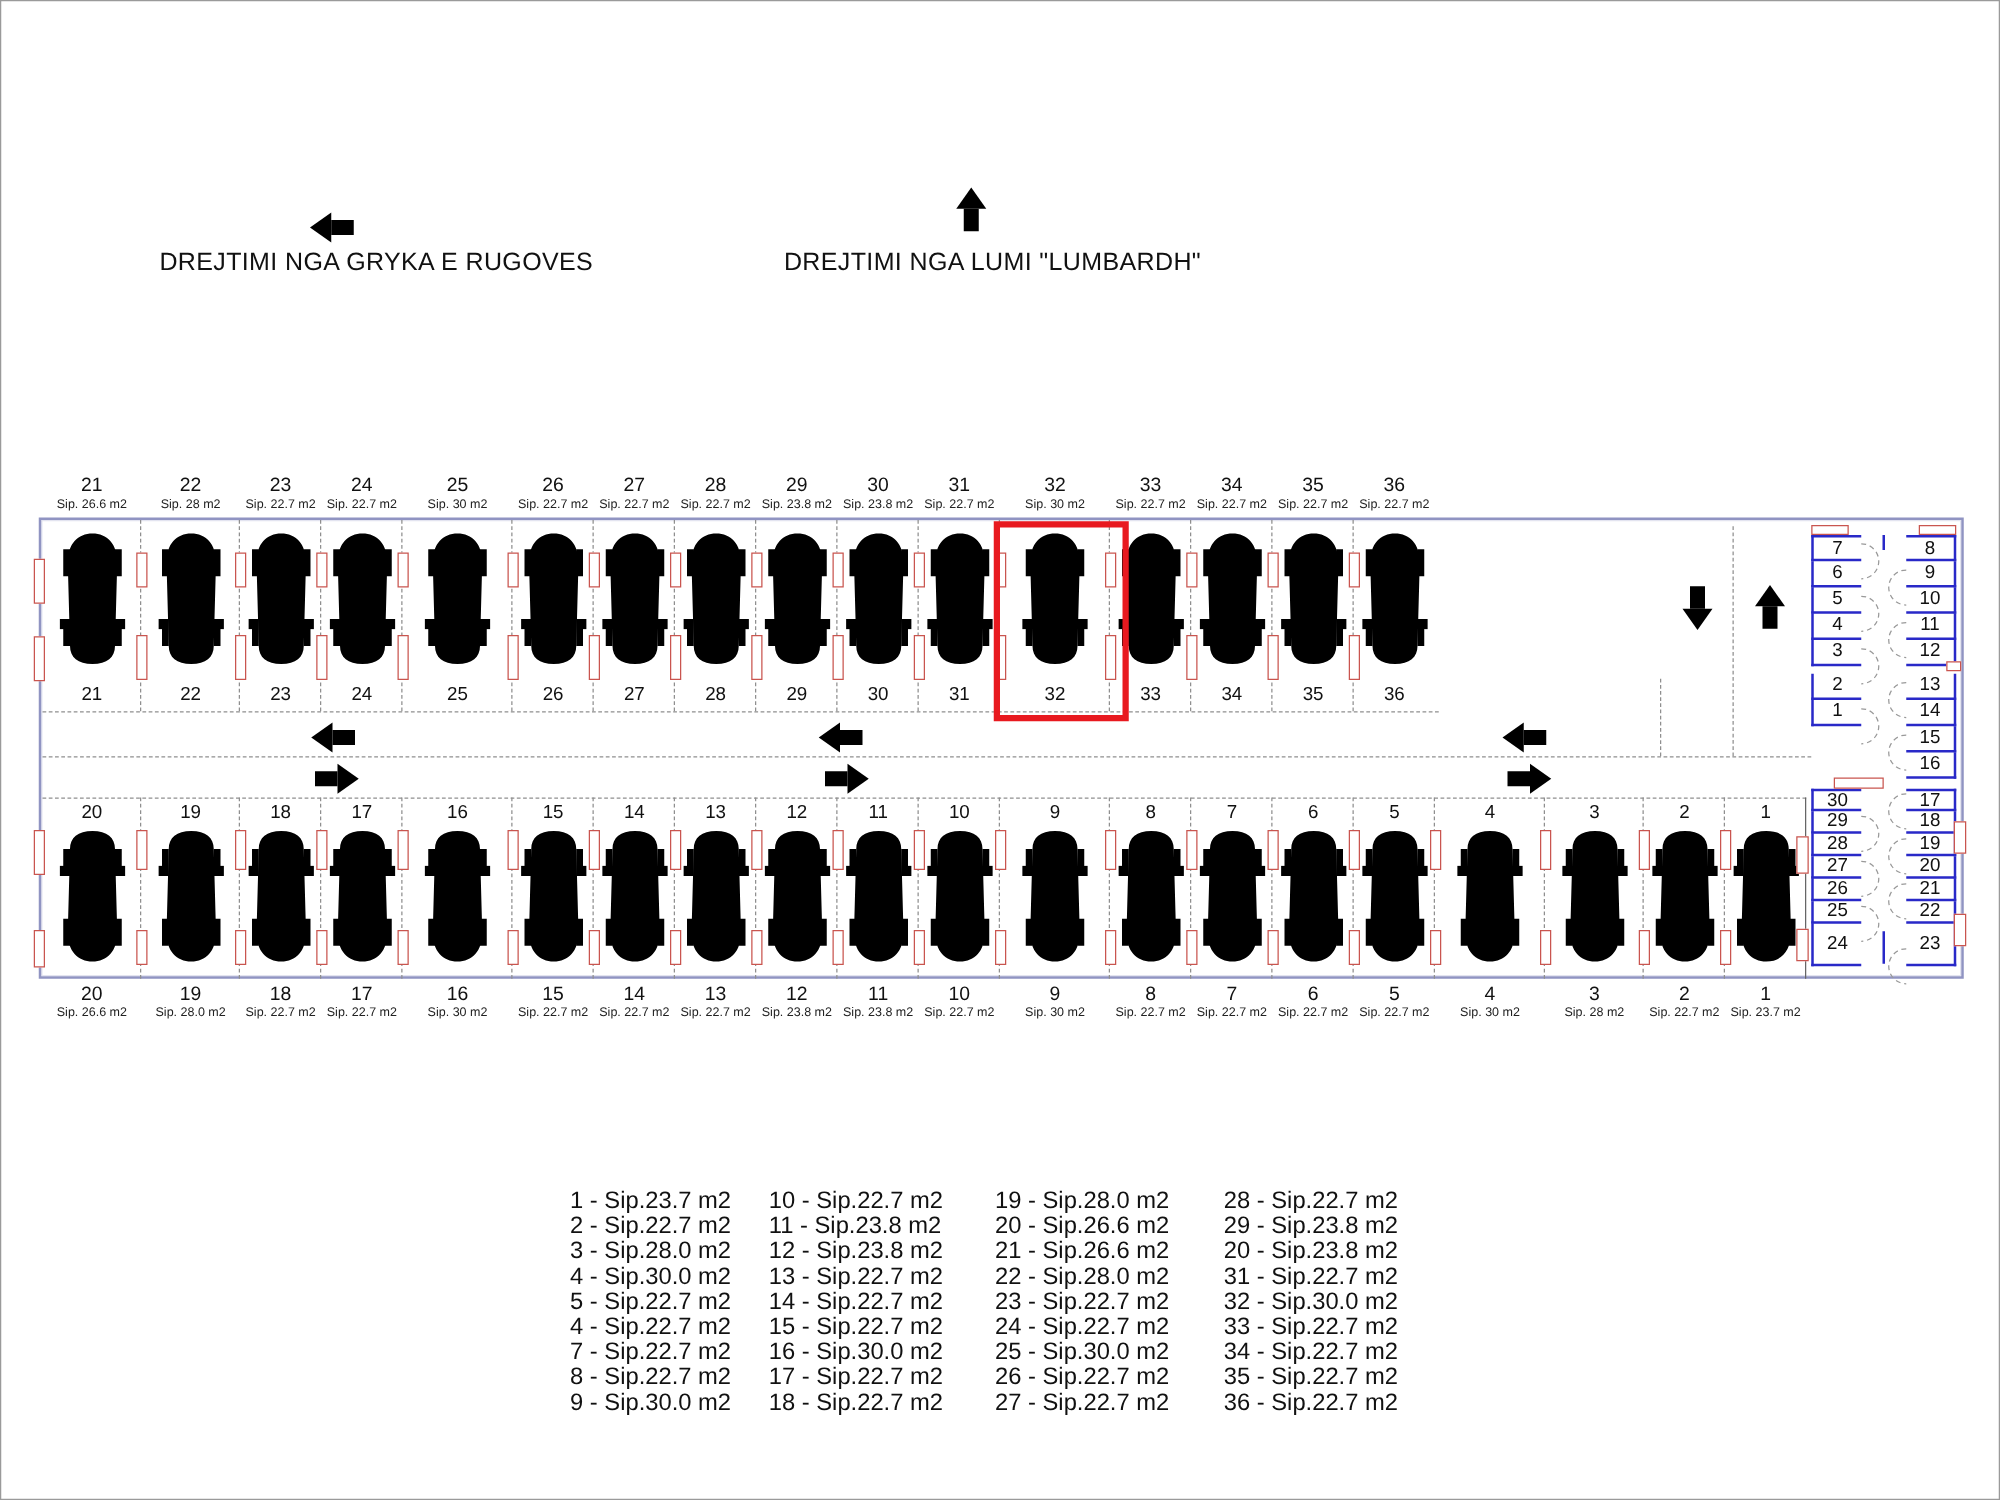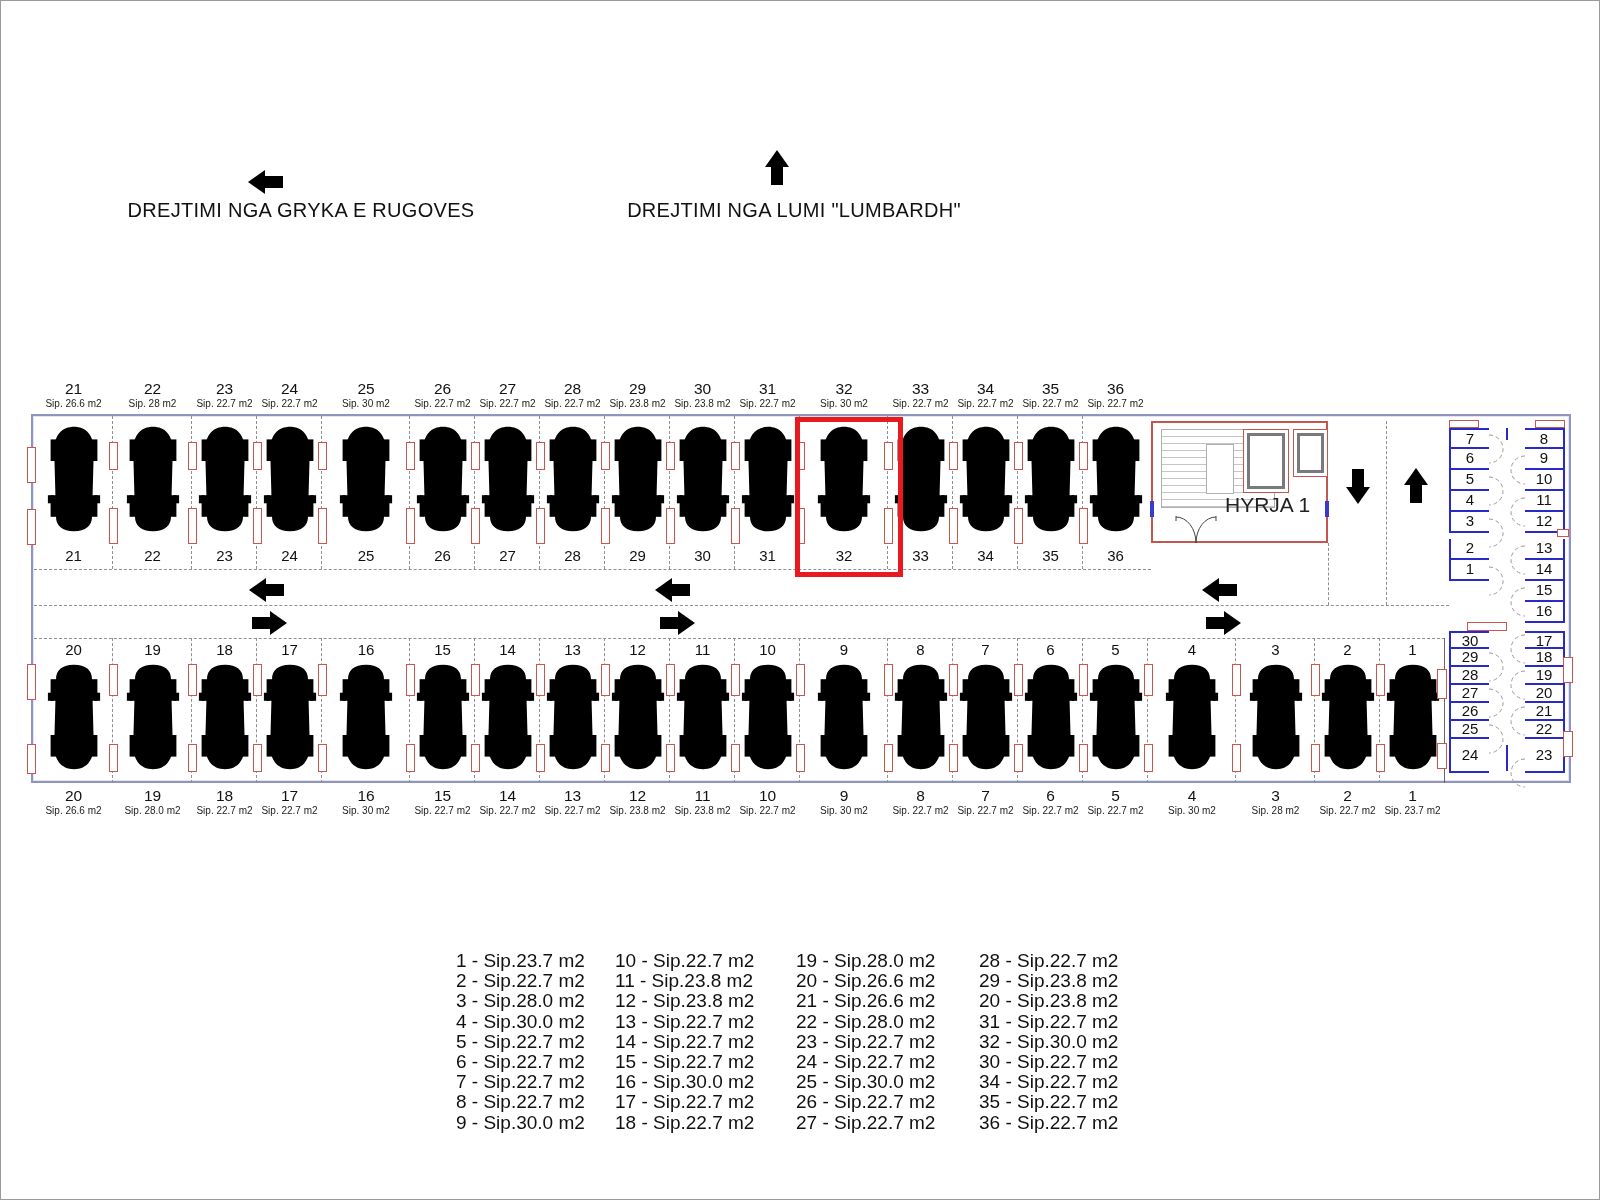--- a/index.html
+++ b/index.html
@@ -87,49 +87,29 @@
   <div class="hdr-text" id="dir-north">DREJTIMI NGA LUMI "LUMBARDH"</div>
 
   <div id="plan-border"></div>
 
   <div class="dash-h" style="left:33px;top:568px;width:1117px"></div>
   <div class="dash-h" style="left:33px;top:604px;width:1415px"></div>
   <div class="dash-h" style="left:33px;top:637px;width:1411px"></div>
   <div class="dash-v" style="left:1327px;top:542px;height:62px"></div>
   <div class="dash-v" style="left:1385px;top:420px;height:184px"></div>
 
-  <div id="room">
-    <div id="stairs">
-        <div id="stair-core"></div>
-      </div>
-    <div class="elev" id="elev1">
-        <div class="cab"></div>
-      </div>
-    <div class="elev" id="elev2">
-        <div class="cab"></div>
-      </div>
-    <svg id="door-svg" width="46" height="28" viewBox="0 0 46 28">
-      <path d="M3 1 A20 26 0 0 1 23 27" stroke="#444" fill="none"></path>
-      <path d="M43 1 A20 26 0 0 0 23 27" stroke="#444" fill="none"></path>
-      <line x1="3" y1="0" x2="3" y2="5" stroke="#444"></line>
-      <line x1="43" y1="0" x2="43" y2="5" stroke="#444"></line>
-    </svg>
-    <div class="tick" id="tickL"></div>
-    <div class="tick" id="tickR"></div>
-    <div id="room-label">HYRJA 1</div>
-  </div>
 
   <div id="legend-cols">
       <div class="leg-col" style="left: 455px;">
         <div class="leg-item">1 - Sip.23.7 m2</div>
         <div class="leg-item">2 - Sip.22.7 m2</div>
         <div class="leg-item">3 - Sip.28.0 m2</div>
         <div class="leg-item">4 - Sip.30.0 m2</div>
         <div class="leg-item">5 - Sip.22.7 m2</div>
-        <div class="leg-item">6 - Sip.22.7 m2</div>
+        <div class="leg-item">4 - Sip.22.7 m2</div>
         <div class="leg-item">7 - Sip.22.7 m2</div>
         <div class="leg-item">8 - Sip.22.7 m2</div>
         <div class="leg-item">9 - Sip.30.0 m2</div>
       </div>
       <div class="leg-col" style="left: 614px;">
         <div class="leg-item">10 - Sip.22.7 m2</div>
         <div class="leg-item">11 - Sip.23.8 m2</div>
         <div class="leg-item">12 - Sip.23.8 m2</div>
         <div class="leg-item">13 - Sip.22.7 m2</div>
         <div class="leg-item">14 - Sip.22.7 m2</div>
@@ -148,21 +128,21 @@
         <div class="leg-item">25 - Sip.30.0 m2</div>
         <div class="leg-item">26 - Sip.22.7 m2</div>
         <div class="leg-item">27 - Sip.22.7 m2</div>
       </div>
       <div class="leg-col" style="left: 978px;">
         <div class="leg-item">28 - Sip.22.7 m2</div>
         <div class="leg-item">29 - Sip.23.8 m2</div>
         <div class="leg-item">20 - Sip.23.8 m2</div>
         <div class="leg-item">31 - Sip.22.7 m2</div>
         <div class="leg-item">32 - Sip.30.0 m2</div>
-        <div class="leg-item">30 - Sip.22.7 m2</div>
+        <div class="leg-item">33 - Sip.22.7 m2</div>
         <div class="leg-item">34 - Sip.22.7 m2</div>
         <div class="leg-item">35 - Sip.22.7 m2</div>
         <div class="leg-item">36 - Sip.22.7 m2</div>
       </div>
     </div>
 <div class="cell" style="left: 33px; top: 415px; width: 79px; height: 153px;"></div>
     <div class="lbl lbl-num" style="left: 33px; top: 379px; width: 79px;">21</div>
     <div class="lbl lbl-area" style="left: 33px; top: 397px; width: 79px;">Sip. 26.6 m2</div>
     <div class="stall-num" style="left: 33px; top: 546px; width: 79px;">21</div>
     <div class="carwrap" style="left: 45.5px; top: 424px;"><svg class="car flip" width="54" height="108" viewBox="0 0 60 120">

